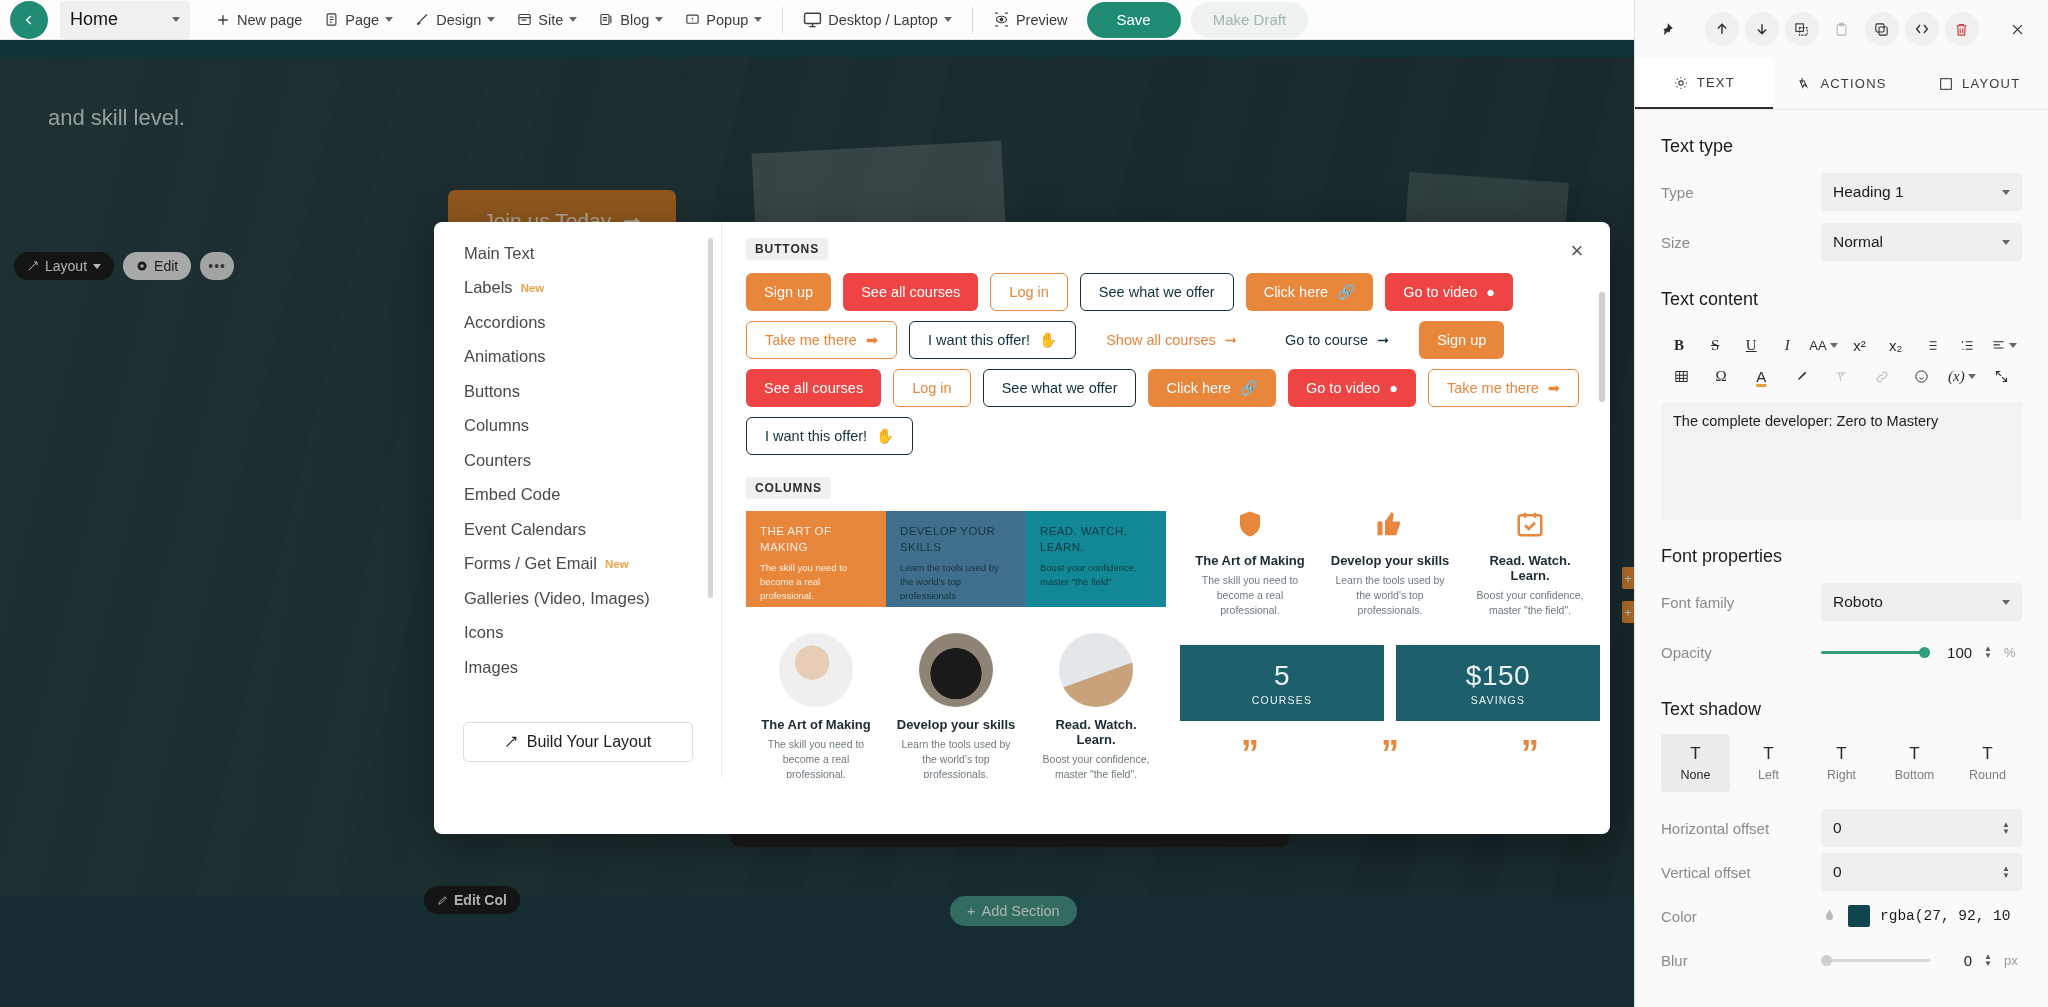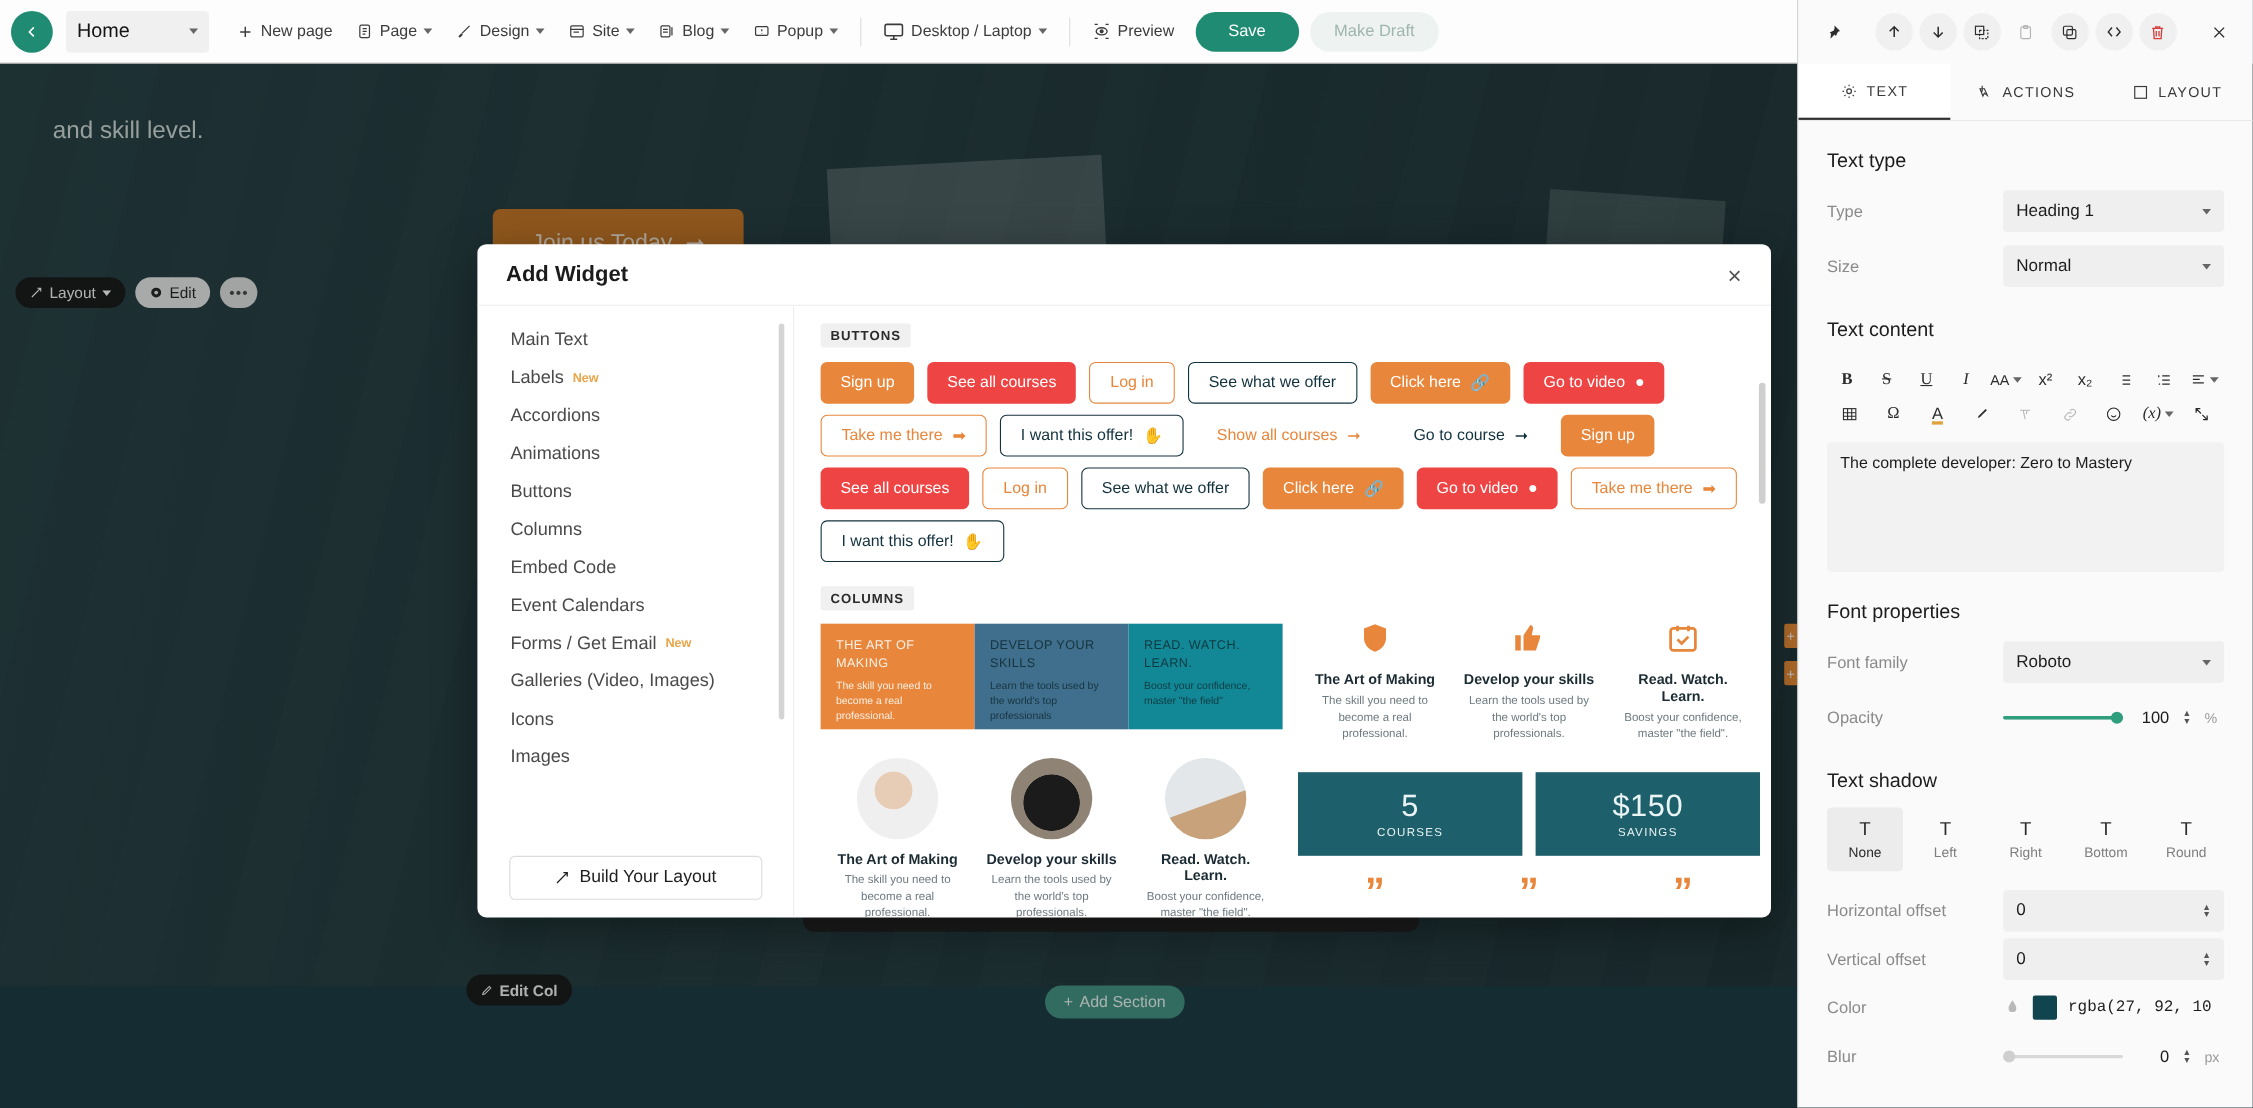--- a/index.html
+++ b/index.html
@@ -9,21 +9,21 @@
     background:#0d2b33;
     -webkit-font-smoothing: antialiased;
   }
   .app { position:relative; width:2048px; height:1007px; }
 
   
   .editor-area { position:absolute; left:0; top:0; width:1634px; height:1007px; overflow:hidden; background:#0f3138; }
 
   
   .toolbar {
-    position:absolute; left:0; top:0; width:1634px; height:58px;
+    position:absolute; left:0; top:0; width:1634px; height:40px;
     background:#fdfdfd; display:flex; align-items:center; padding:12px 10px; gap:0;
     border-bottom:1px solid #e6e6e6; z-index:20;
   }
   .back-btn {
     width:38px; height:38px; border-radius:50%; background:#1e8b72; color:#fff;
     display:flex; align-items:center; justify-content:center; font-size:17px; margin-right:12px; flex:none;
   }
   .page-select {
     display:flex; align-items:center; justify-content:space-between;
     width:130px; height:38px; background:#f0f0f0; border-radius:4px; padding:0 10px; margin-right:14px; flex:none;
@@ -291,23 +291,20 @@
           </svg>
         <span>Preview</span>
       </div>
       <div class="btn-save">Save</div>
       <div class="btn-draft">Make Draft</div>
     </div>
 
     <div class="overlay"></div>
 
     <div class="modal">
-      <div class="modal-head">
-        <span class="modal-title">Add Widget</span>
-      </div>
       <div class="modal-close">×</div>
 
       <div class="modal-body">
 
         <div class="wlist">
           <div class="wlist-scroll">
             <div class="wlist-sb"></div>
             <div class="wrow">
                 <span>Main Text</span>
               </div>
@@ -319,20 +316,23 @@
                 <span>Accordions</span>
               </div>
             <div class="wrow">
                 <span>Animations</span>
               </div>
             <div class="wrow">
                 <span>Buttons</span>
               </div>
             <div class="wrow">
                 <span>Columns</span>
+              </div>
+            <div class="wrow">
+                <span>Counters</span>
               </div>
             <div class="wrow">
                 <span>Embed Code</span>
               </div>
             <div class="wrow">
                 <span>Event Calendars</span>
               </div>
             <div class="wrow">
                 <span>Forms / Get Email</span>
                 <span class="badge-new">New</span>

